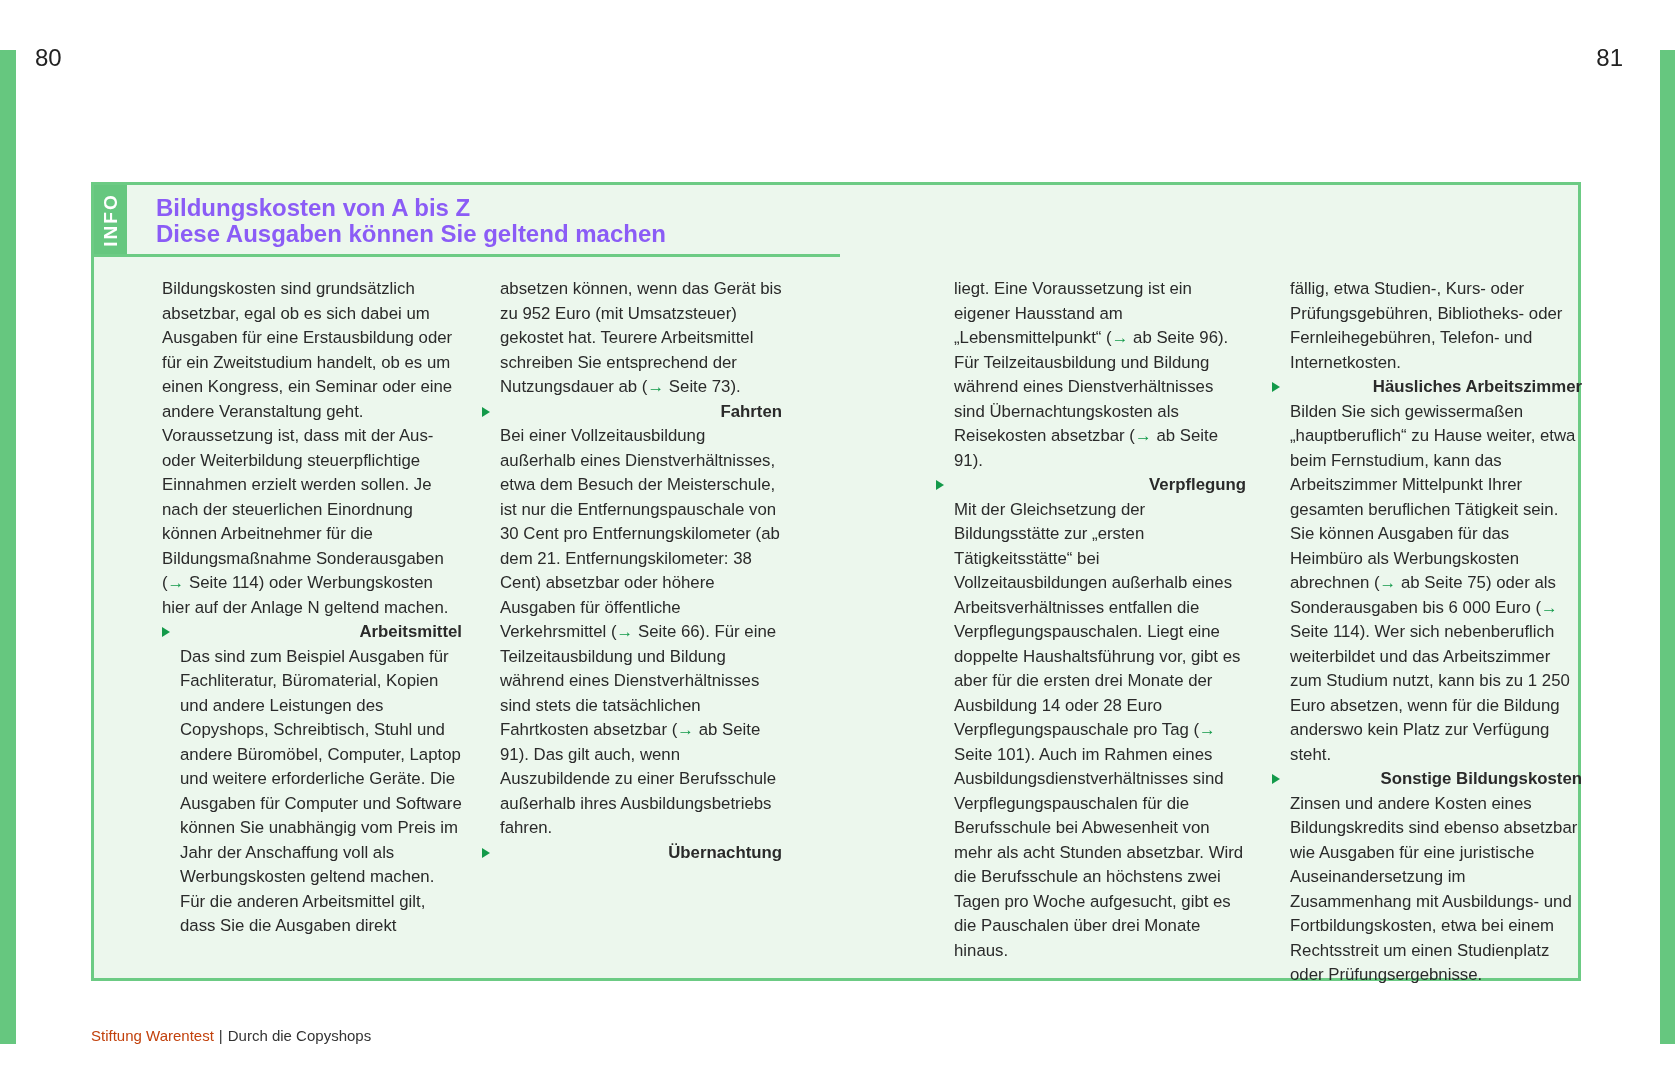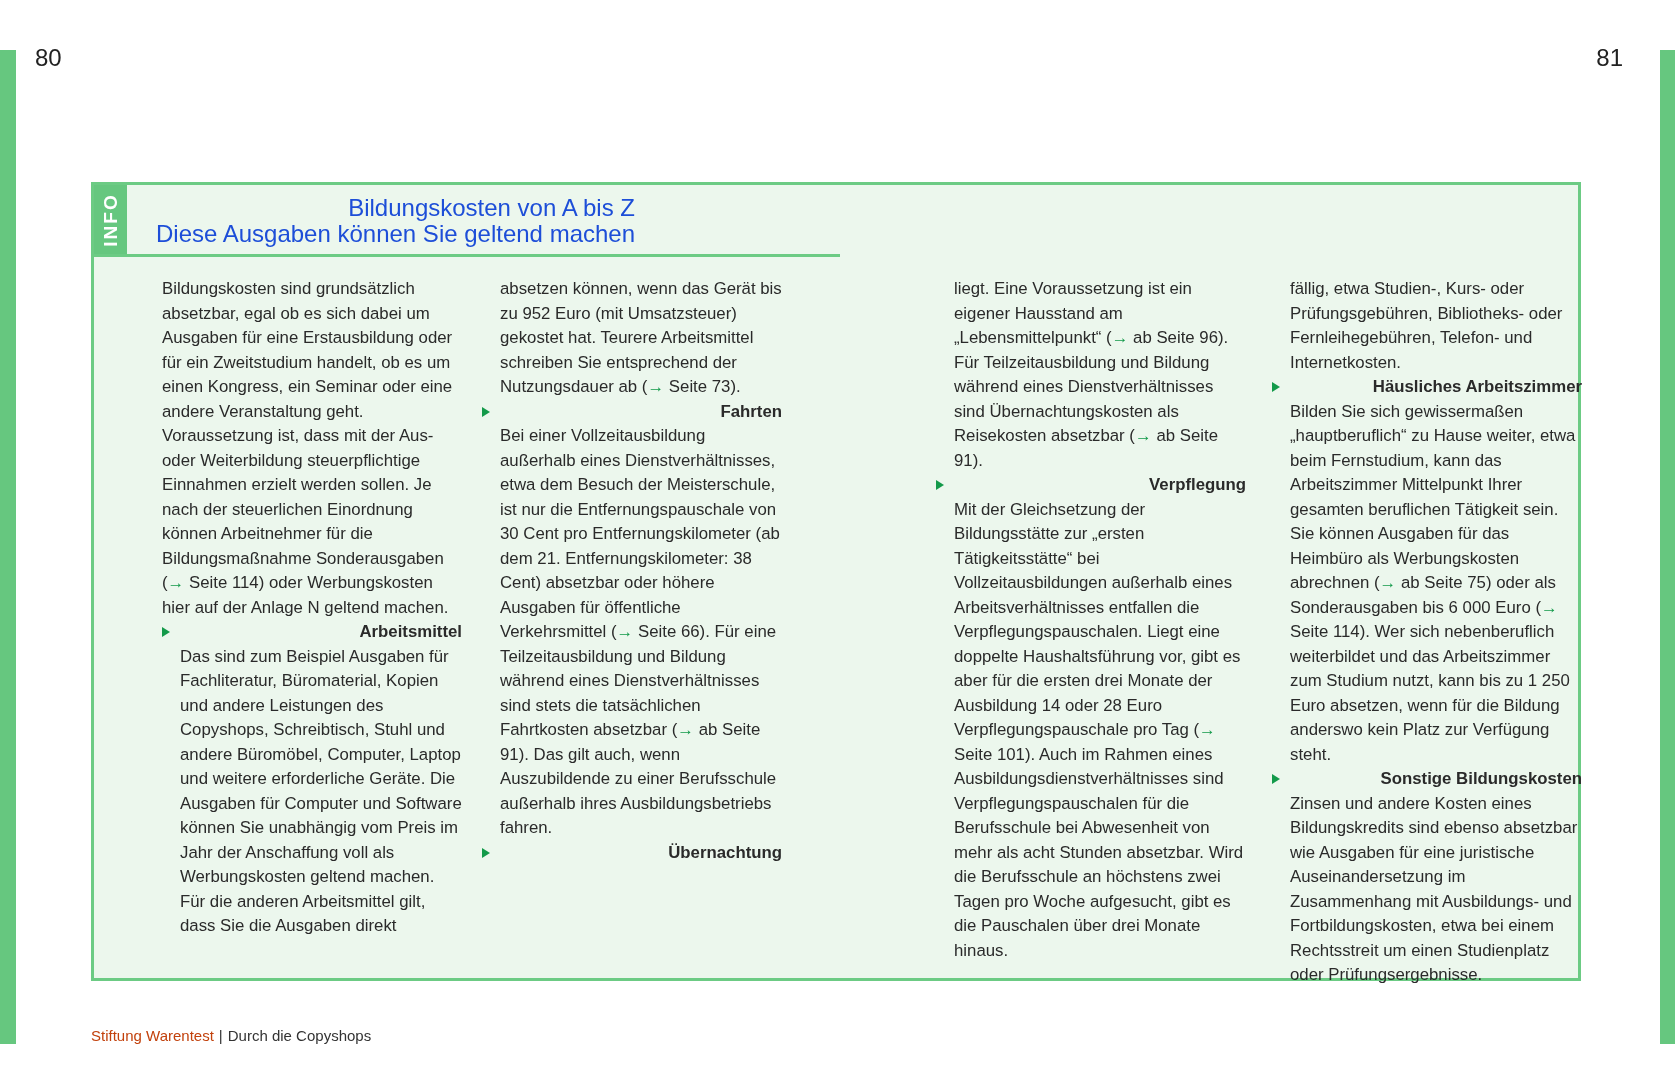--- a/index.html
+++ b/index.html
@@ -11,21 +11,21 @@
   .page-num { position:absolute; top:44px; font-size:24px; color:#222; }
   #pn-left { left:20px;margin-left:15px; }
   #pn-right { right:52px; }
 
   #info-box { position:absolute; left:91px; top:182px; width:1490px; height:799px;
               border:3px solid #6ccb84; background:#ecf7ed; box-sizing:border-box; }
   #info-tab { position:absolute; left:0; top:0; width:33px; height:70px; background:#66c77f; }
   #info-tab span { position:absolute; left:50%; top:50%; transform:translate(-50%,-50%) rotate(-90deg);
                    color:#fff; font-weight:bold; font-size:19px; letter-spacing:2px; }
   #title-block { position:absolute; left:62px; top:10px; }
-  .title-line { color:#1d4ed8; font-weight:normal; font-size:24px; line-height:26px;text-align:right; }
+  .title-line { color:#8b5cf6; font-weight:bold; font-size:24px; line-height:26px; }
   #title-rule { position:absolute; left:0; top:69px; width:746px; height:3px; background:#6ccb84; }
 
   .col { position:absolute; top:92px; font-size:16.8px; line-height:24.5px; color:#2a2a2a;margin-left:25px; }
   .col p { margin:0; }
   .item { position:relative; padding-left:18px; }
   .item-head { font-weight:bold; display:block;text-align:right; }
   .tri { position:absolute; left:0; top:7px; width:0; height:0; border-top:5px solid transparent;
          border-bottom:5px solid transparent; border-left:8px solid #139a4a; }
   .arrow { color:#139a4a; font-weight:bold; }
   #col1 { left:43px; width:300px; }

